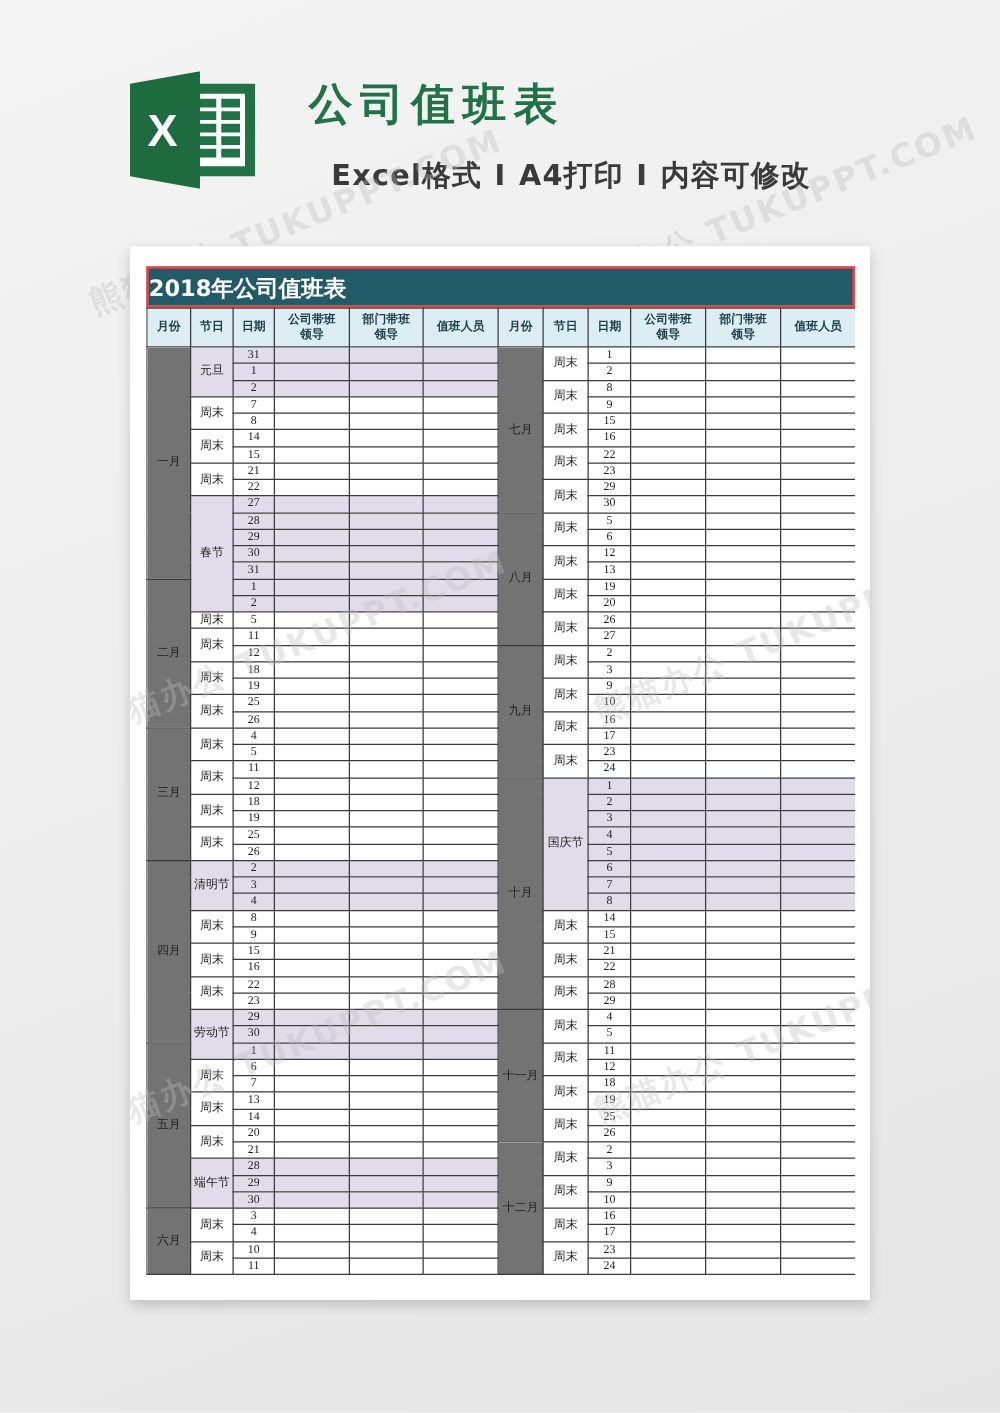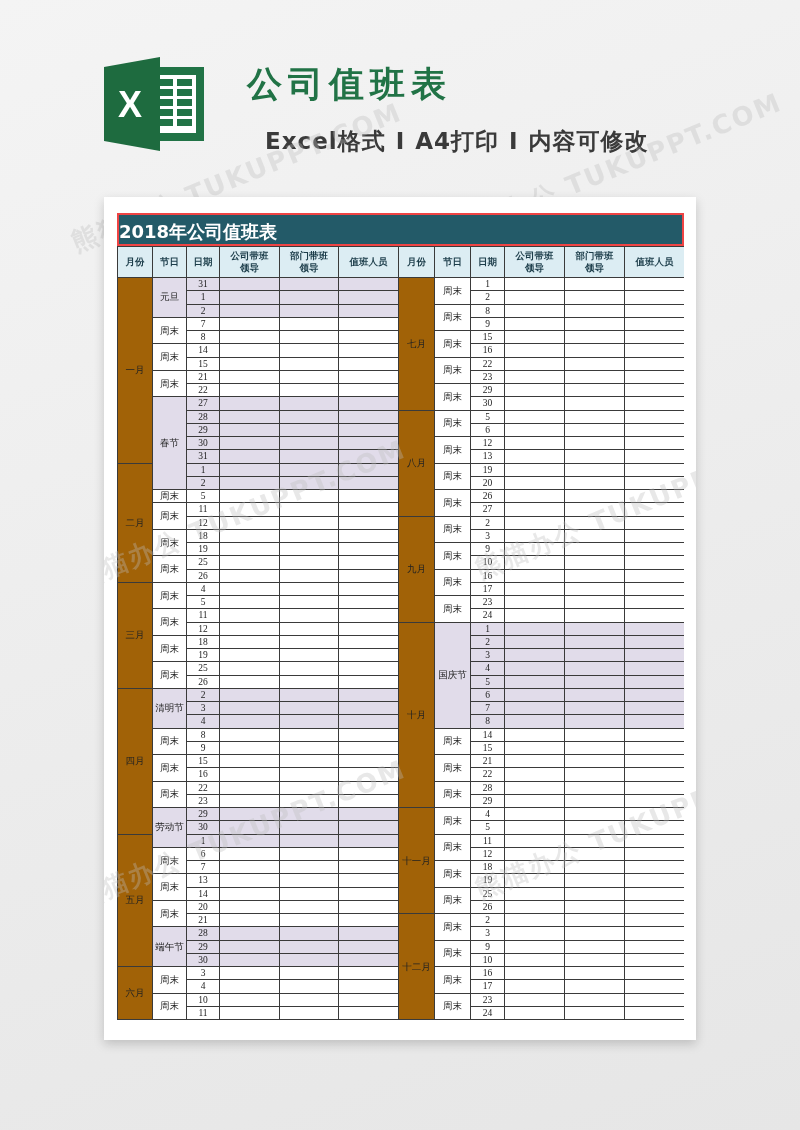--- a/index.html
+++ b/index.html
@@ -46,21 +46,21 @@
   table.grid td, table.grid th {
     border:1px solid #3a3a3a; padding:0; text-align:center; vertical-align:middle;
     overflow:hidden; white-space:nowrap;
   }
   table.grid th {
     background:#dcedf3; color:#1c3d4a; font-weight:bold; font-size:9.5px;
     height:30px; line-height:12px; white-space:normal;
   }
   table.grid td { height:12.25px; line-height:12px; }
   td.hol { background:#e1dcea; }
-  td.month { background:#a16207; font-size:9.5px; }
+  td.month { background:#737373; font-size:9.5px; }
   td.fest { font-size:9.5px; }
   
   .wm {
     position:absolute; color:rgba(190,190,190,0.35); font-size:26px; font-weight:bold;
     transform:rotate(-22deg); white-space:nowrap; pointer-events:none; letter-spacing:2px;
   }
 </style>
 </head>
 <body>
 

